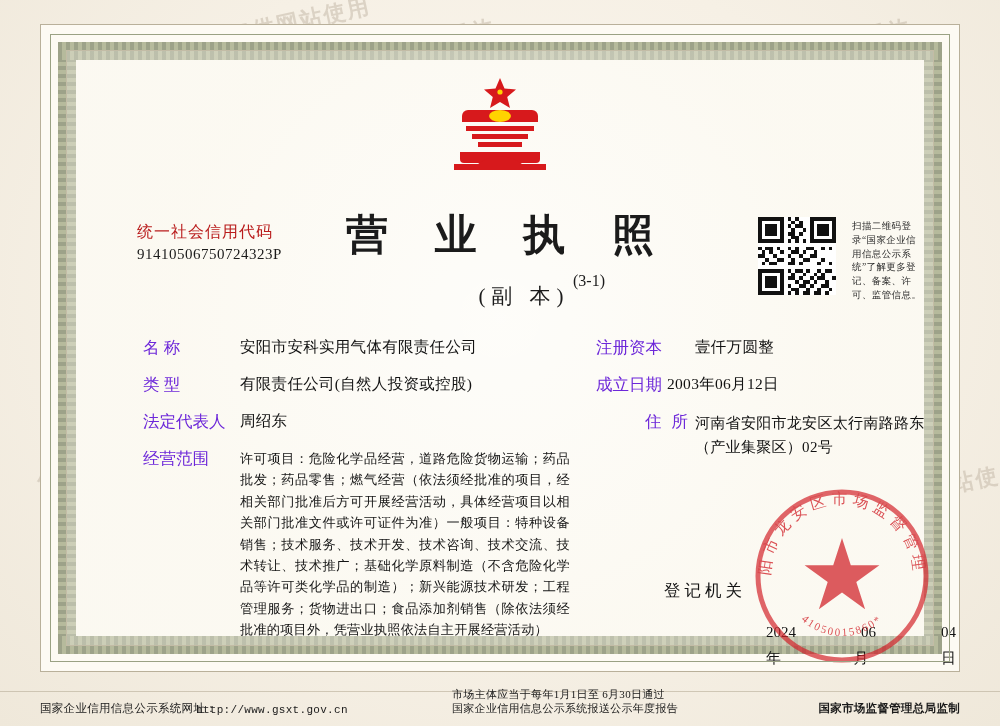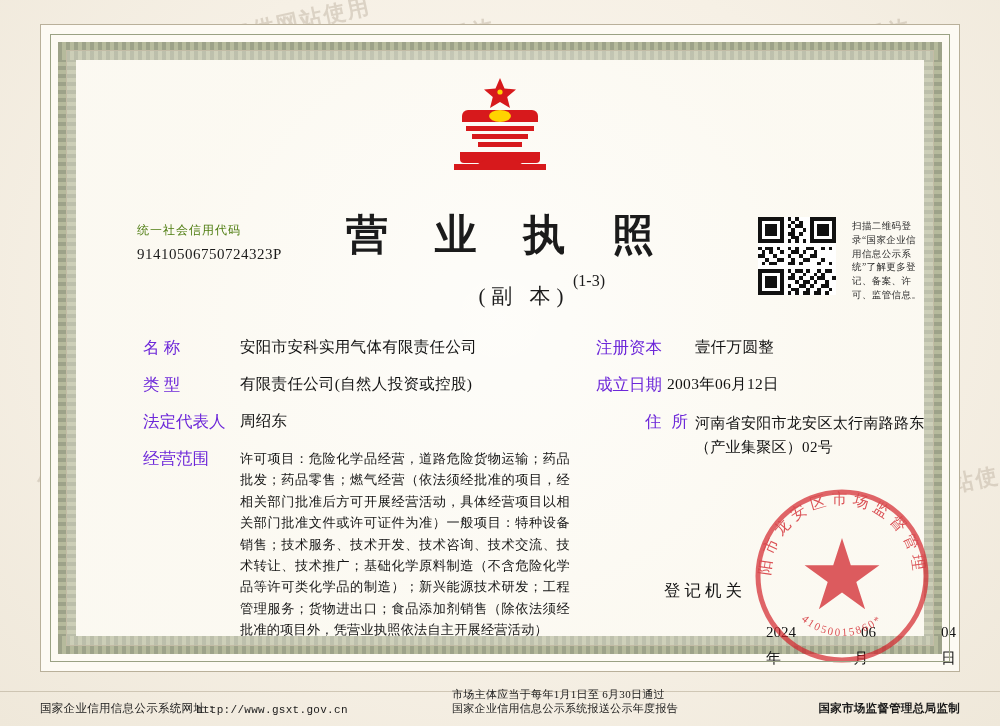--- a/index.html
+++ b/index.html
@@ -82,21 +82,21 @@
     font-size:21px;letter-spacing:6px;color:#1b1b1b;padding-left:48px;
   }
   #sub-num{
     position:absolute;left:533px;top:248px;
     font-size:16px;color:#1b1b1b;
     font-family:"Liberation Serif",serif;
   }
 
   
   #code-label{
-    position:absolute;left:97px;top:198px;font-size:12px;letter-spacing:1px;color:#4d7c0f;
+    position:absolute;left:97px;top:198px;font-size:16px;letter-spacing:1px;color:#b91c1c;
   }
   #code-value{
     position:absolute;left:97px;top:222px;font-size:15px;letter-spacing:.5px;color:#1b1b1b;
     font-family:"Liberation Serif",serif;
   }
 
   
   #qr{
     position:absolute;left:718px;top:193px;width:78px;height:78px;
     background:#fff;
@@ -222,21 +222,21 @@
           <path d="M34 90 q22 -16 44 0 z" fill="#d7191c"></path>
         </g>
         <g fill="#ffd400">
           <circle cx="56" cy="18" r="2.6"></circle>
         </g>
       </svg>
     </div>
 
     <div id="title">营 业 执 照</div>
     <div id="subtitle">(副 本)</div>
-    <div id="sub-num">(1-3)</div>
+    <div id="sub-num">(3-1)</div>
 
     <div id="code-label">统一社会信用代码</div>
     <div id="code-value">91410506750724323P</div>
 
     <div id="qr">
       <svg width="78" height="78" viewBox="0 0 21 21" shape-rendering="crispEdges">
         <rect width="21" height="21" fill="#fff"></rect>
         <g fill="#111">
           <rect x="0" y="0" width="7" height="1"></rect>
             <rect x="0" y="6" width="7" height="1"></rect>

